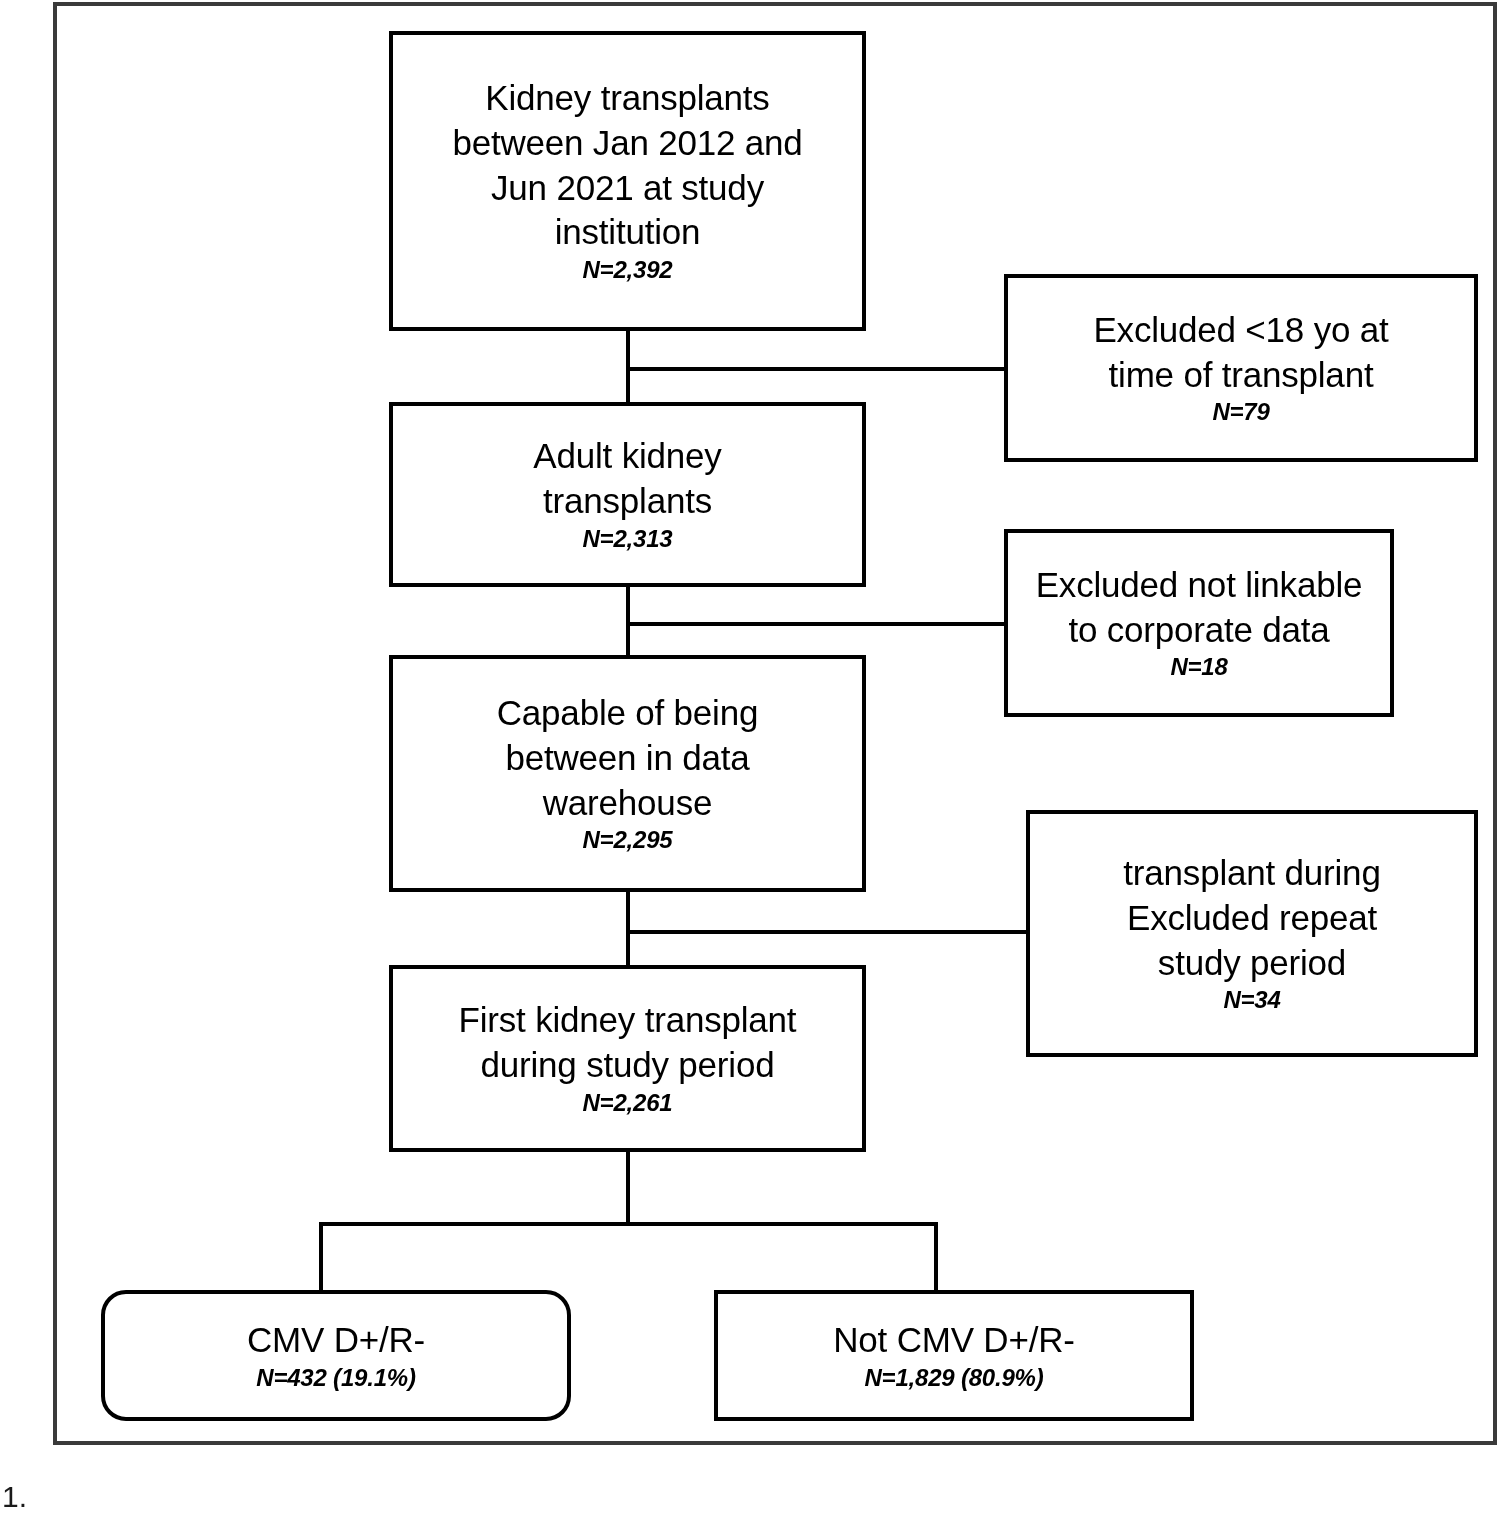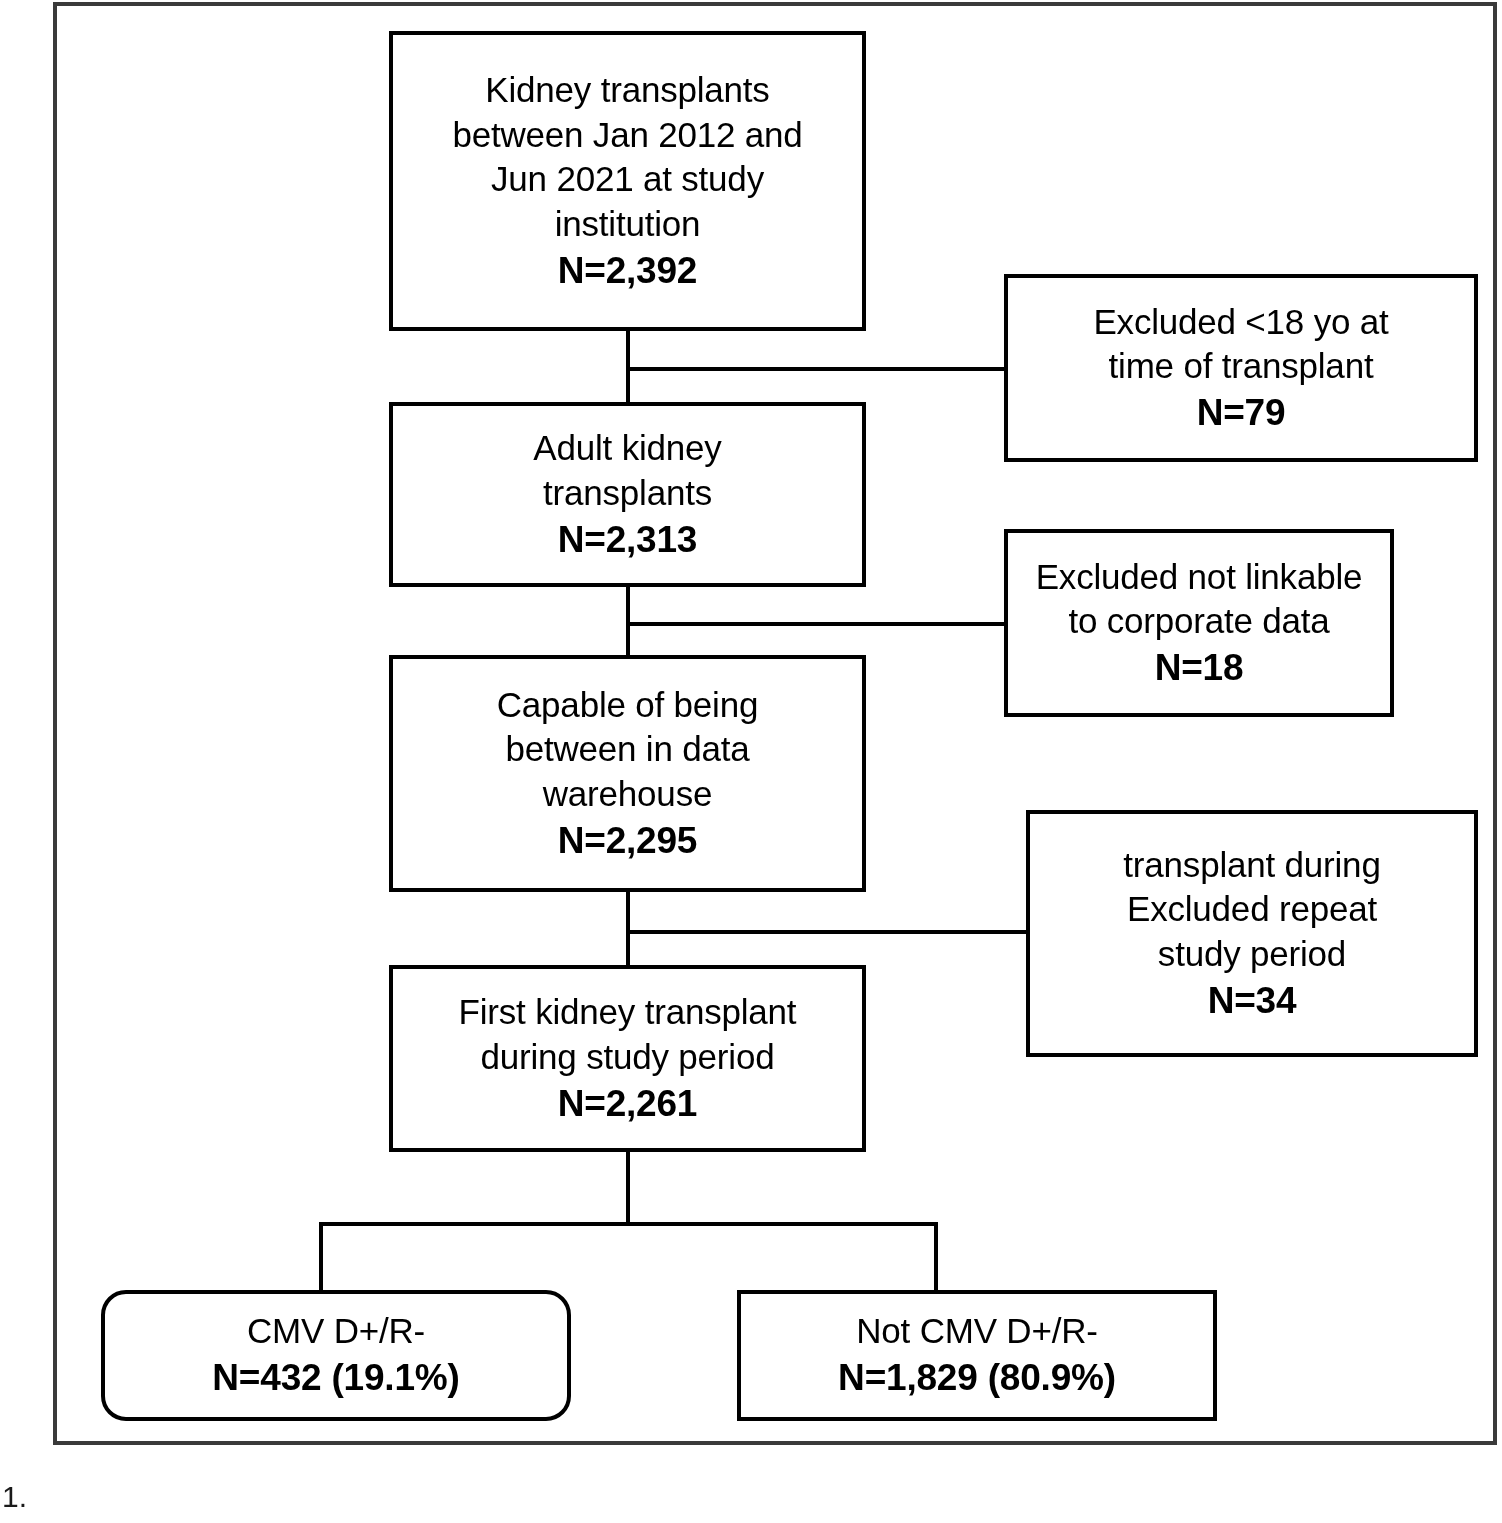--- a/index.html
+++ b/index.html
@@ -46,25 +46,26 @@
   .flow-box .line {
     display: block;
     font-size: 35px;
     line-height: 1.28;
     font-weight: 400;
     white-space: nowrap;
     letter-spacing: -0.2px;
   }
   .flow-box .count {
     display: block;
-    font-size: 37px;
+    font-size: 24px;
     line-height: 1.28;
     font-weight: bold;
     white-space: nowrap;
     letter-spacing: -0.2px;
+    font-style: italic;
   }
   
   .conn-v {
     position: absolute;
     width: 4px;
     background: #000000;
   }
   .conn-h {
     position: absolute;
     height: 4px;
@@ -148,21 +149,21 @@
       <span class="line">Excluded repeat</span>
       <span class="line">study period</span>
       <span class="count">N=34</span>
     </div>
 
     <div class="flow-box" style="left:44px; top:1284px; width:470px; height:131px;border-radius:25px;">
       <span class="line">CMV D+/R-</span>
       <span class="count">N=432 (19.1%)</span>
     </div>
 
-    <div class="flow-box" style="left:657px; top:1284px; width:480px; height:131px;margin-left:23px;">
+    <div class="flow-box" style="left:657px; top:1284px; width:480px; height:131px;">
       <span class="line">Not CMV D+/R-</span>
       <span class="count">N=1,829 (80.9%)</span>
     </div>
 
   </div>
 
   <div id="figure-caption">1.</div>
 
 </div>
 

